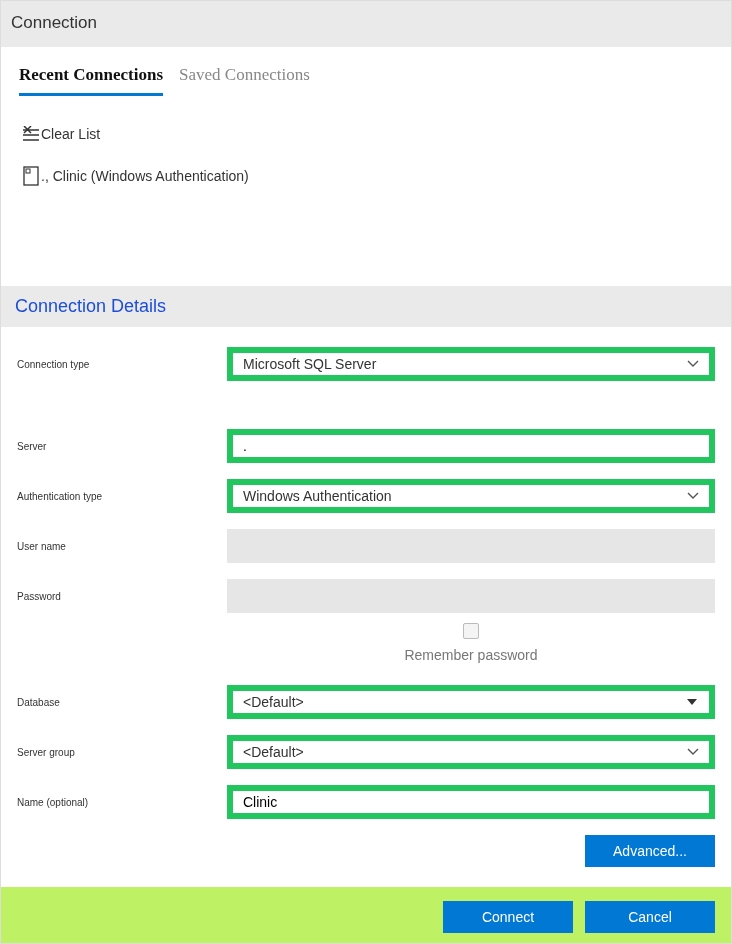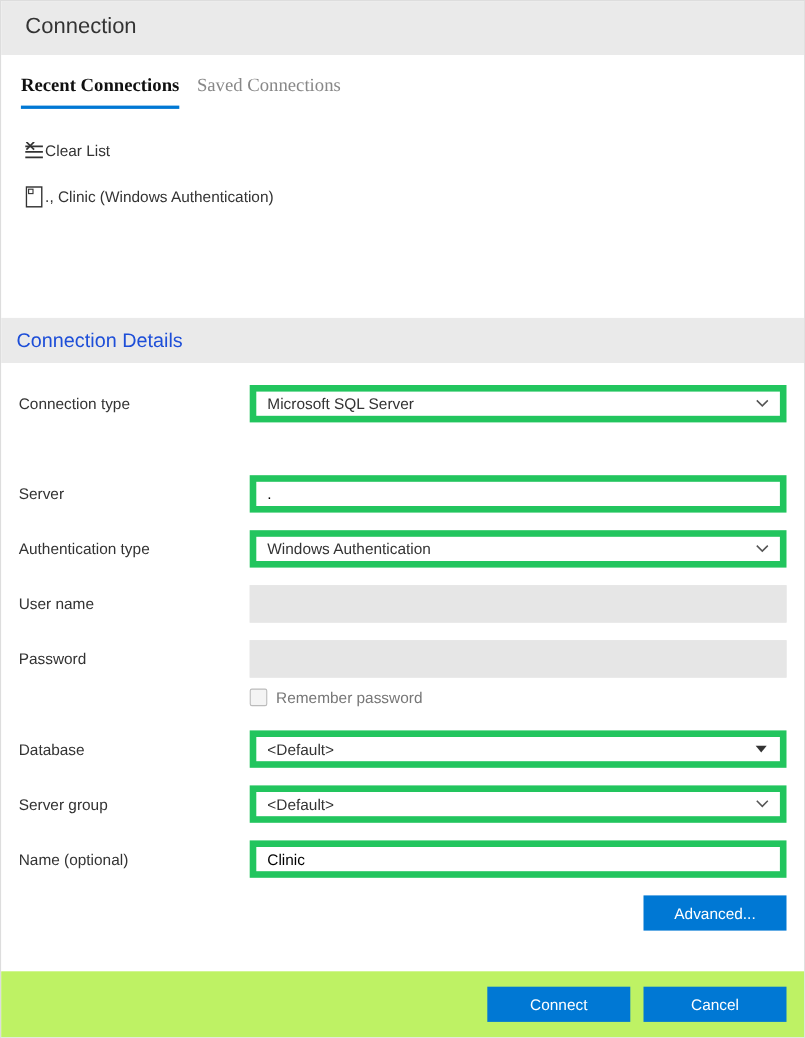--- a/index.html
+++ b/index.html
@@ -9,22 +9,22 @@
     color: #333;
     background: #fff;
     width: 732px;
     height: 944px;
     display: flex;
     flex-direction: column;
     border: 1px solid #ddd;
   }
   .header {
     background: #eaeaea;
-    padding: 12px 22px 14px;
-    font-size: 20px;
+    padding: 12px 10px 14px;
+    font-size: 17px;
     color: #333;
   }
   .tabs {
     display: flex;
     gap: 16px;
     padding: 18px 18px 0;
     font-family: Liberation Serif, serif;
   }
   .tab {
     font-size: 17px;
@@ -67,21 +67,21 @@
     padding: 20px 16px;
   }
   .form-row {
     display: flex;
     align-items: center;
     margin-bottom: 16px;
   }
   .form-row.extra-gap { margin-bottom: 48px; }
   .form-label {
     width: 210px;
-    font-size: 14px;
+    font-size: 10px;
     color: #333;
   }
   .form-control-wrap {
     flex: 1;
   }
   .select-control, .text-control {
     width: 100%;
     height: 34px;
     border: 6px solid #22c55e;
     background: #fff;
@@ -119,20 +119,21 @@
     border-top: 6px solid #333;
   }
   .checkbox-row {
     display: flex;
     align-items: center;
     gap: 8px;
     margin-left: 210px;
     margin-bottom: 22px;
     margin-top: -6px;
     color: #777;
+    flex-direction: column;
   }
   .checkbox {
     width: 16px;
     height: 16px;
     border: 1px solid #bbb;
     border-radius: 2px;
     background: #f4f4f4;
   }
   .adv-row {
     display: flex;

